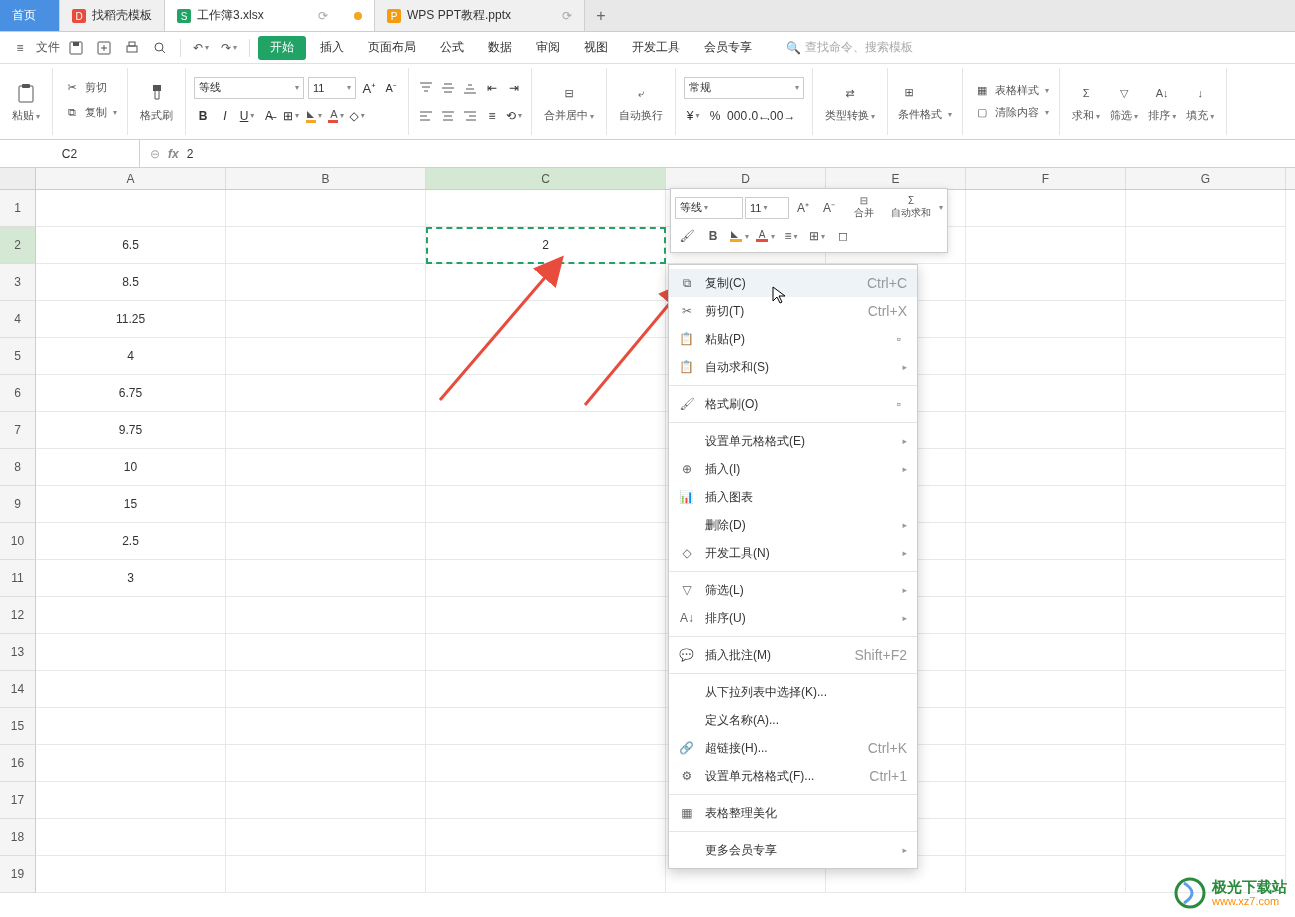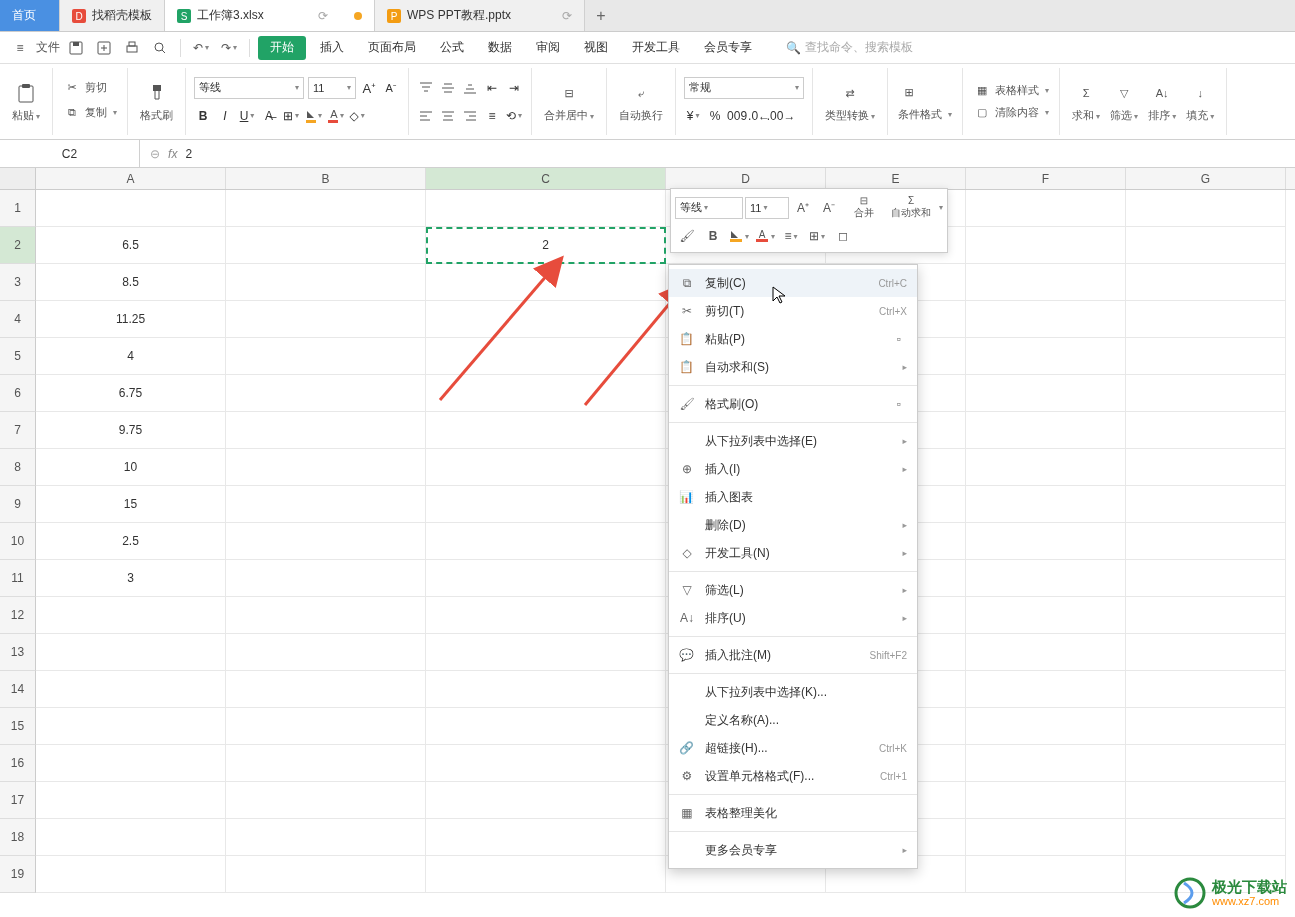--- a/index.html
+++ b/index.html
@@ -33,21 +33,21 @@
 .ribbon-icon { width: 18px; height: 18px; display: flex; align-items: center; justify-content: center; }
 .ribbon-icon-lg { width: 26px; height: 26px; display: flex; align-items: center; justify-content: center; }
 .dd-arrow { font-size: 8px; color: #888; margin-left: 2px; }
 .combo { border: 1px solid #ccc; height: 22px; display: flex; align-items: center; padding: 0 4px; font-size: 11px; background: #fff; }
 .combo .dd-arrow { margin-left: auto; }
 
 
 .formula-bar { height: 28px; display: flex; align-items: center; border-bottom: 1px solid #d0d0d0; }
 .name-box { width: 140px; height: 100%; border-right: 1px solid #d0d0d0; display: flex; align-items: center; justify-content: center; font-size: 12px; position: relative; }
 .fx-area { display: flex; align-items: center; gap: 8px; padding: 0 10px; flex: 1; }
-.fx-icon { color: #888; font-style: italic; }
+.fx-icon { color: #888; font-style: italic; font-weight: bold; }
 
 
 .sheet { position: relative; }
 .col-headers { display: flex; height: 22px; background: #f5f5f5; border-bottom: 1px solid #ccc; }
 .corner { width: 36px; border-right: 1px solid #ccc; background: #eee; }
 .col-h { border-right: 1px solid #ddd; display: flex; align-items: center; justify-content: center; color: #555; font-size: 12px; }
 .col-h.sel { background: #d4e8d4; }
 .row { display: flex; height: 37px; }
 .row-h { width: 36px; background: #f5f5f5; border-right: 1px solid #ccc; border-bottom: 1px solid #ddd; display: flex; align-items: center; justify-content: center; color: #555; font-size: 12px; }
 .row-h.sel { background: #d4e8d4; }
@@ -61,21 +61,21 @@
 .mini-btn-v { display: flex; flex-direction: column; align-items: center; font-size: 10px; padding: 2px 4px; cursor: pointer; color: #555; }
 .mini-combo { border: 1px solid #ccc; height: 22px; display: flex; align-items: center; padding: 0 4px; font-size: 11px; }
 .mini-sep-v { width: 1px; background: #e0e0e0; margin: 2px 2px; }
 
 
 .context-menu { position: absolute; width: 250px; background: #fff; border: 1px solid #ccc; box-shadow: 0 4px 12px rgba(0,0,0,0.2); z-index: 40; padding: 4px 0; }
 .ctx-item { height: 28px; display: flex; align-items: center; padding: 0 10px; gap: 10px; cursor: pointer; font-size: 12px; color: #333; }
 .ctx-item:hover, .ctx-item.hover { background: #eef3f8; }
 .ctx-icon { width: 16px; height: 16px; display: flex; align-items: center; justify-content: center; color: #666; }
 .ctx-label { flex: 1; }
-.ctx-shortcut { color: #999; font-size: 10px; }
+.ctx-shortcut { color: #999; font-size: 14px; }
 .ctx-arrow { color: #999; font-size: 9px; }
 .ctx-sep { height: 1px; background: #e5e5e5; margin: 4px 0; }
 
 
 .arrow-svg { position: absolute; pointer-events: none; z-index: 30; }
 
 
 .cursor { position: absolute; z-index: 60; font-size: 16px; color: #000; }
 
 
@@ -335,21 +335,21 @@
   <div class="ribbon-group rows">
     <div class="ribbon-row">
         <div class="combo" style="width:120px;">
           <span>常规</span>
           <span class="dd-arrow">▾</span>
         </div>
       </div>
     <div class="ribbon-row">
       <span class="ribbon-icon">¥<span class="dd-arrow">▾</span></span>
       <span class="ribbon-icon">%</span>
-      <span class="ribbon-icon">009</span>
+      <span class="ribbon-icon">000</span>
       <span class="ribbon-icon">.0←</span>
       <span class="ribbon-icon">.00→</span>
     </div>
   </div>
   <div class="ribbon-group col">
     <div class="ribbon-btn-v">
       <span class="ribbon-icon-lg">⇄</span>
       <span><span>类型转换</span><span class="dd-arrow">▾</span></span>
     </div>
   </div>
@@ -684,21 +684,21 @@
     </div>
     <div class="ctx-sep"></div>
     <div class="ctx-item">
       <span class="ctx-icon">🖌</span>
       <span class="ctx-label">格式刷(O)</span>
       <span class="ctx-icon">▫</span>
     </div>
     <div class="ctx-sep"></div>
     <div class="ctx-item">
       <span class="ctx-icon"></span>
-      <span class="ctx-label">从下拉列表中选择(E)</span>
+      <span class="ctx-label">设置单元格格式(E)</span>
       <span class="ctx-arrow">▸</span>
     </div>
     <div class="ctx-item">
       <span class="ctx-icon">⊕</span>
       <span class="ctx-label">插入(I)</span>
       <span class="ctx-arrow">▸</span>
     </div>
     <div class="ctx-item">
       <span class="ctx-icon">📊</span>
       <span class="ctx-label">插入图表</span>

